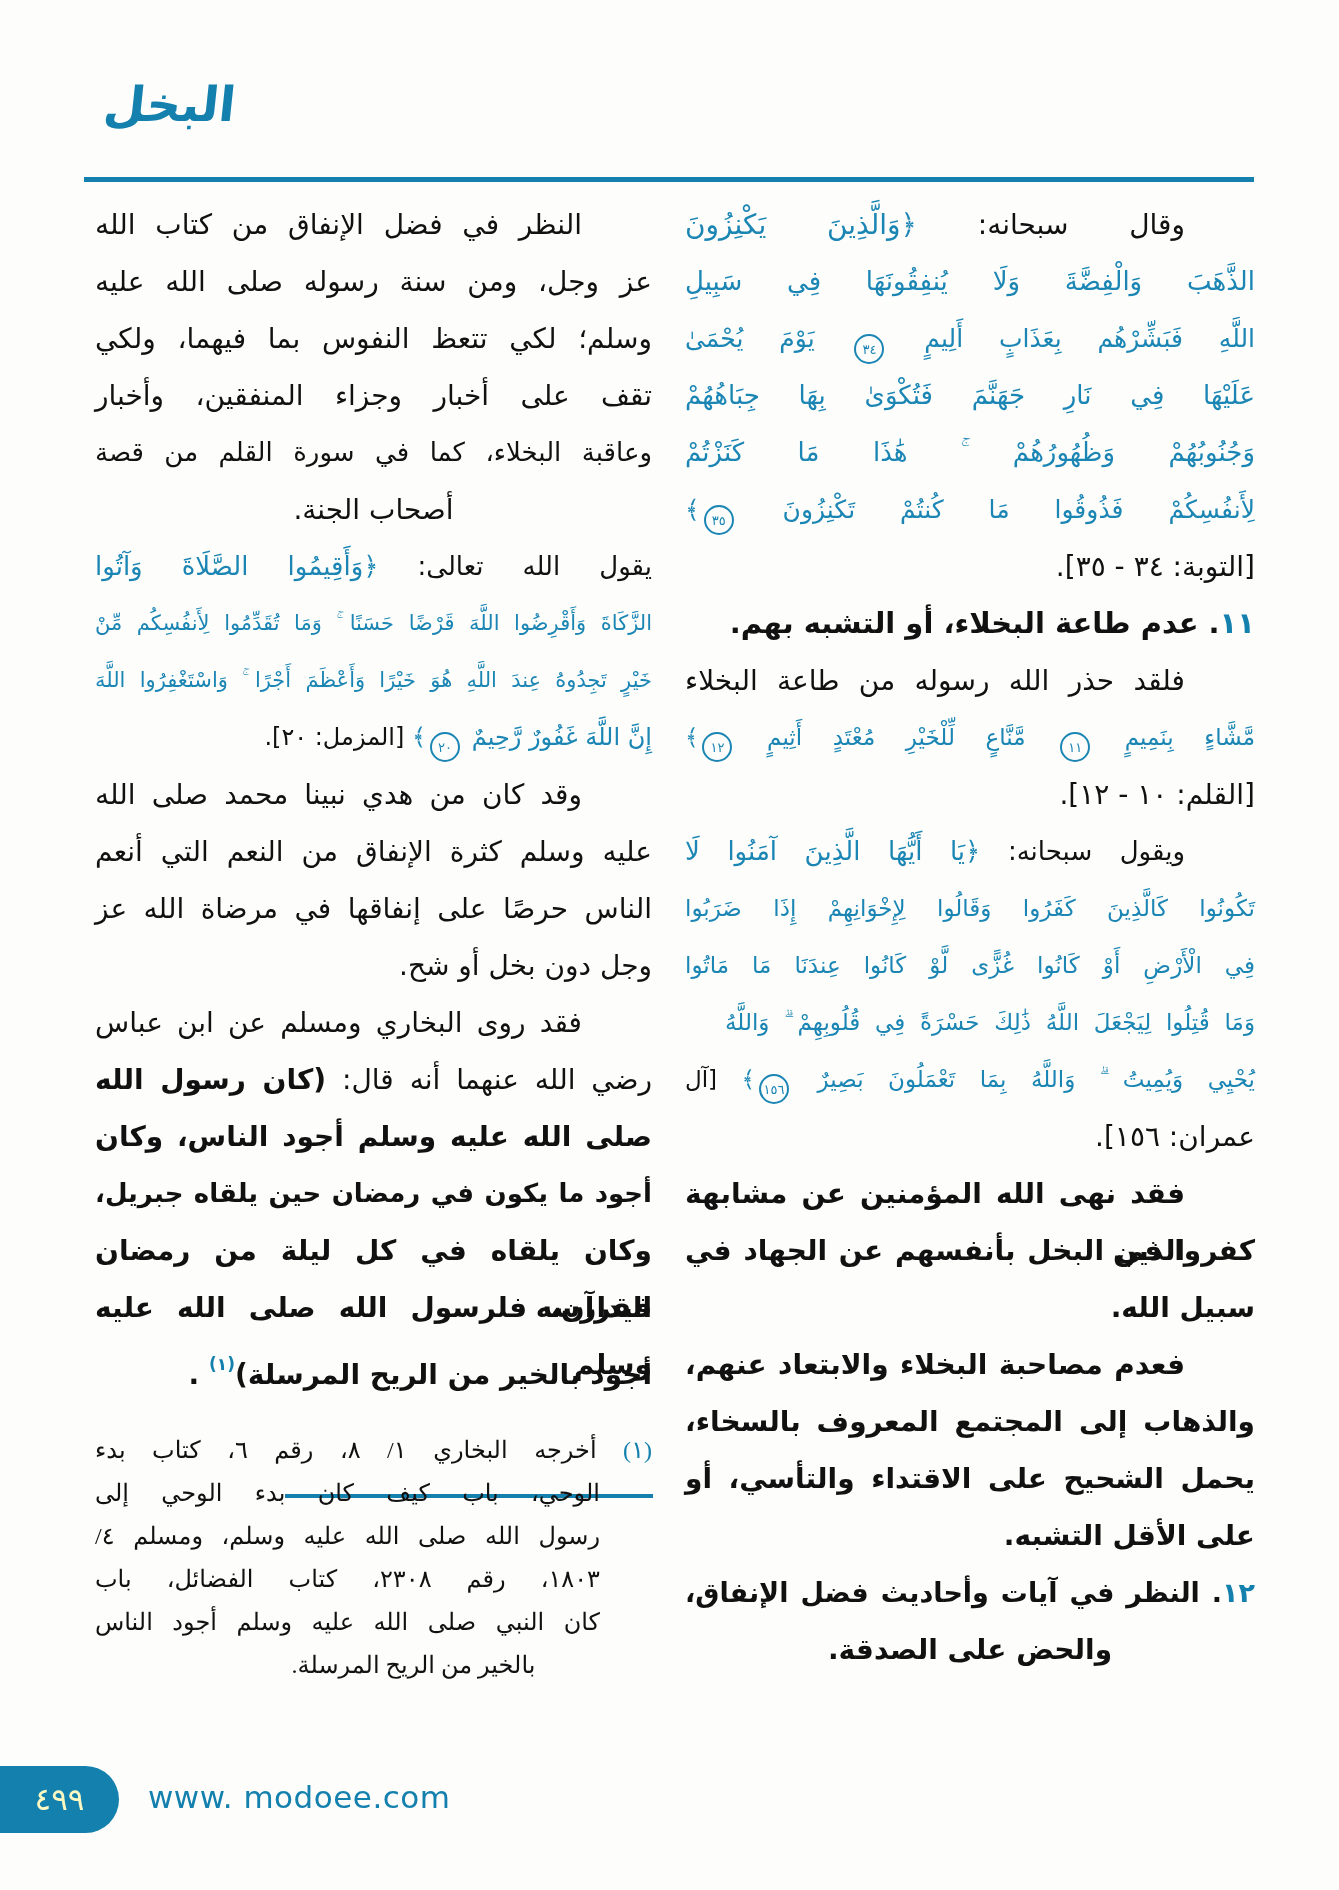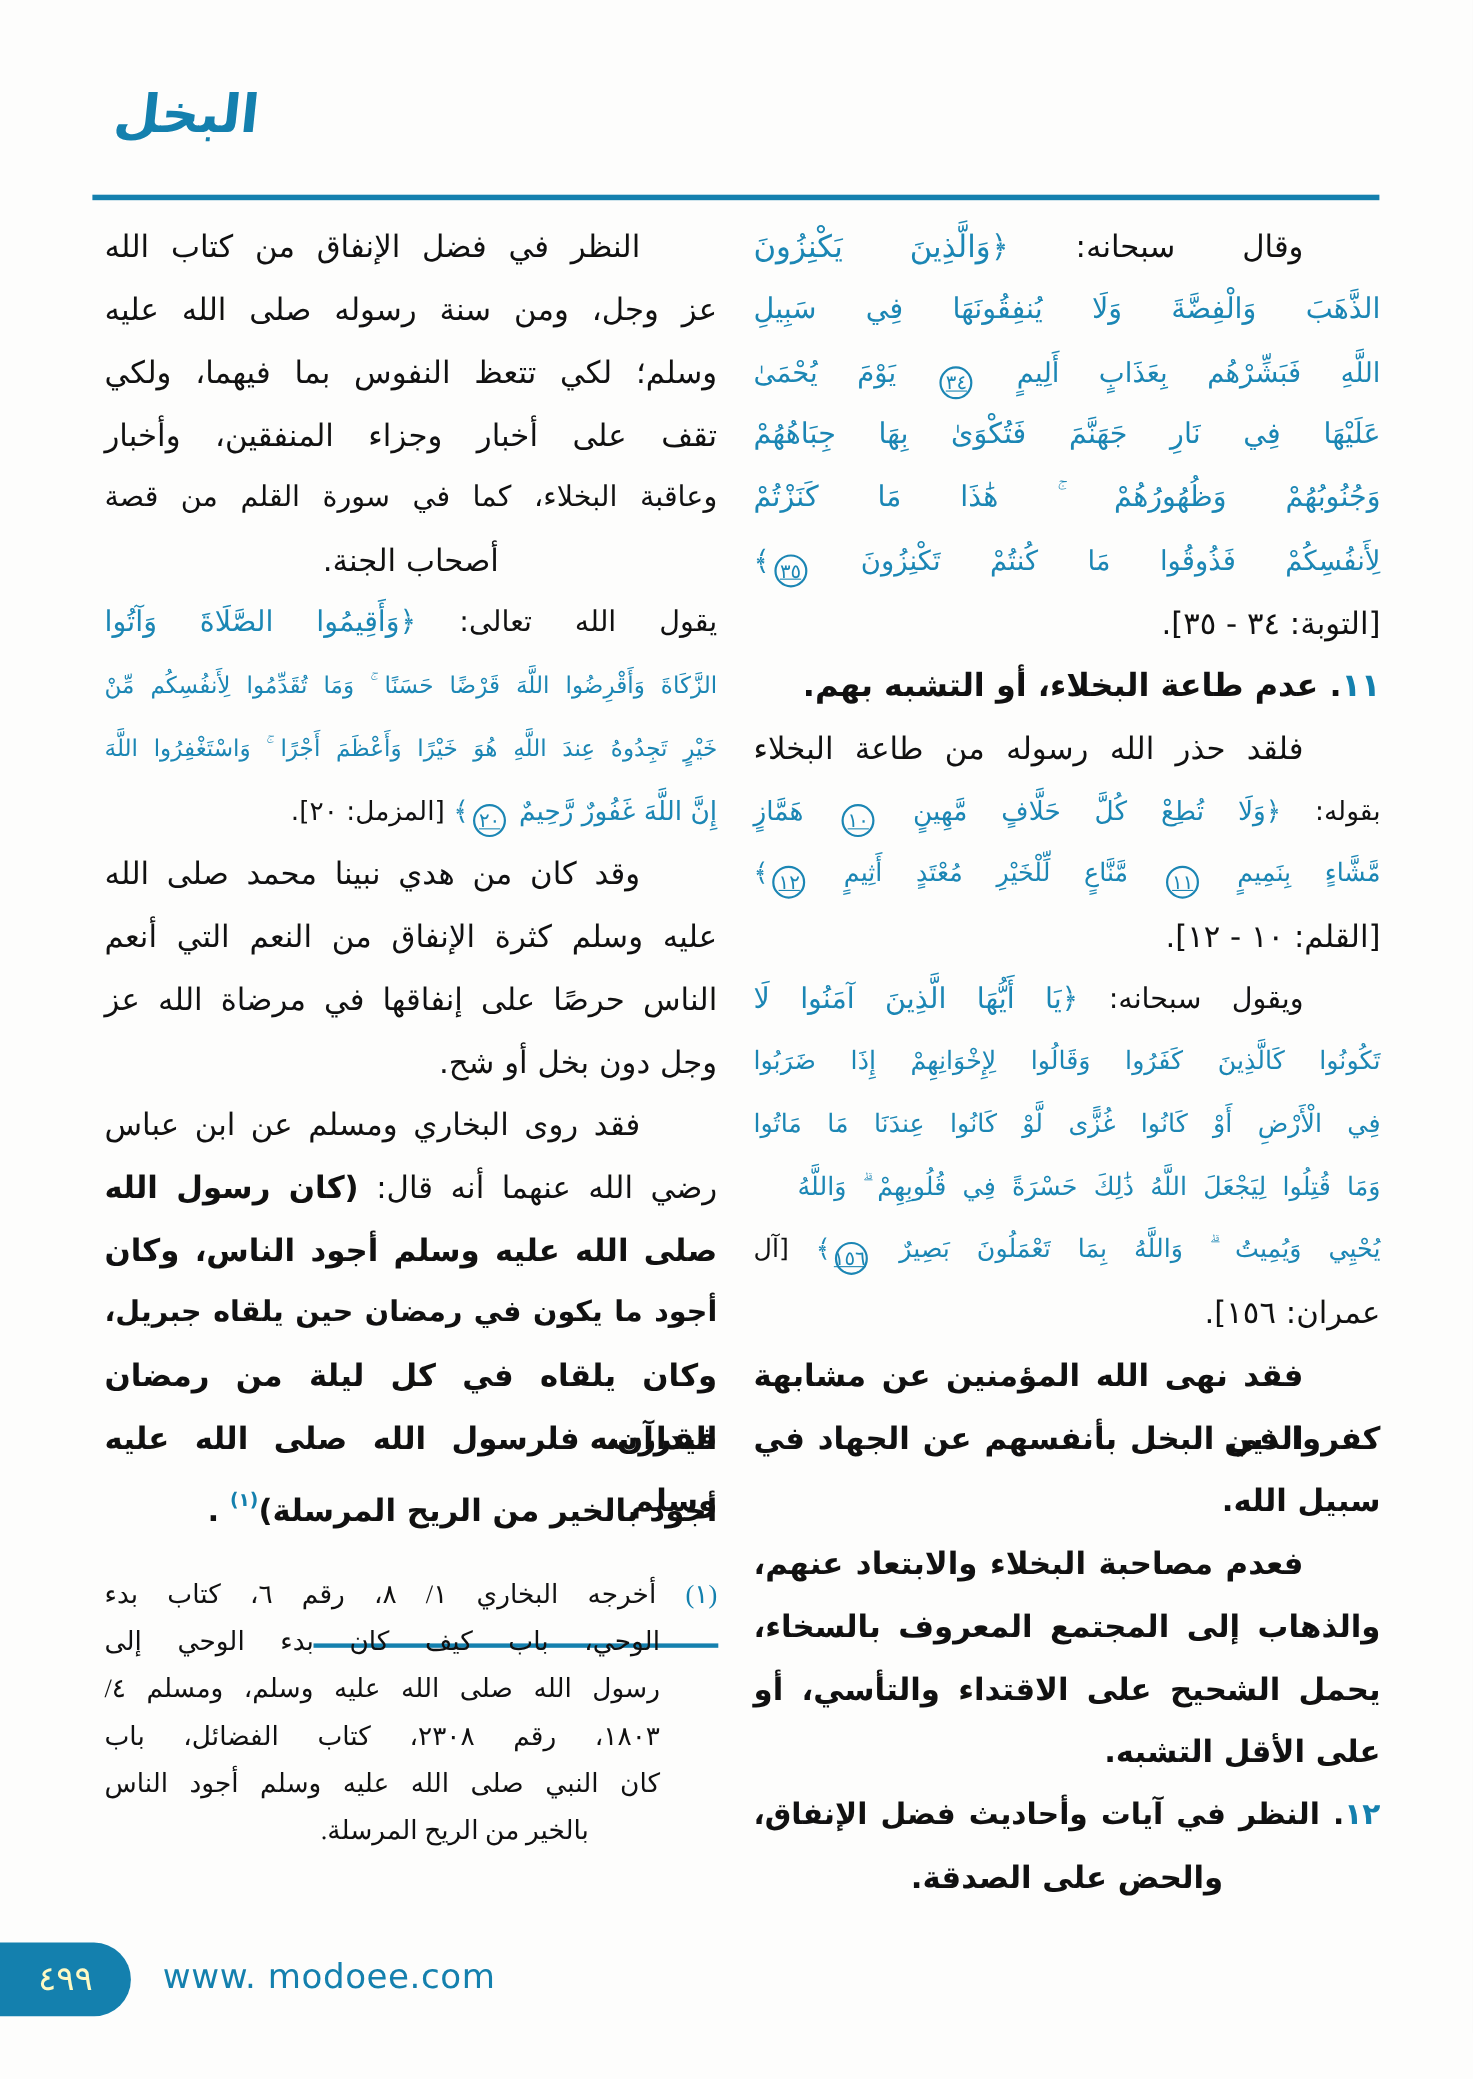--- a/index.html
+++ b/index.html
@@ -48,27 +48,26 @@
   .seg-s{
     color:var(--accent,#1480ae);
     font-size:17px;vertical-align:14px;
   }
   .ayah{
     display:inline-block;
     width:30px;height:30px;
     border:2px solid var(--quran,#1b86b4);
     border-radius:50%;
     color:var(--quran,#1b86b4);
-    font-size:18px;line-height:27px;
+    font-size:13px;line-height:27px;
     text-align:left;
     vertical-align:-7px;
     margin:0 4px;
     box-sizing:border-box;
     text-align-last:center;
-    text-decoration:underline;
   }
   .fn-rule{
     position:absolute;left:285px;top:1494px;
     width:368px;height:4px;
     background:var(--accent,#1480ae);
   }
   .footnote{
     position:absolute;left:95px;top:1429px;width:557px;
     direction:rtl;
     font-family:Liberation Serif, serif;
@@ -103,21 +102,20 @@
   <div class="col col-right" id="col-right">
       <div class="line j ind"><span class="seg-k">وقال سبحانه: </span><span class="seg-q">﴿وَالَّذِينَ يَكْنِزُونَ</span></div>
       <div class="line j" style="font-size: 26px;"><span class="seg-q">الذَّهَبَ وَالْفِضَّةَ وَلَا يُنفِقُونَهَا فِي سَبِيلِ</span></div>
       <div class="line j" style="font-size: 25px;"><span class="seg-q">اللَّهِ فَبَشِّرْهُم بِعَذَابٍ أَلِيمٍ </span><span class="ayah">٣٤</span><span class="seg-q"> يَوْمَ يُحْمَىٰ</span></div>
       <div class="line j" style="font-size: 26px;"><span class="seg-q">عَلَيْهَا فِي نَارِ جَهَنَّمَ فَتُكْوَىٰ بِهَا جِبَاهُهُمْ</span></div>
       <div class="line j" style="font-size: 26px;"><span class="seg-q">وَجُنُوبُهُمْ وَظُهُورُهُمْ ۚ هَٰذَا مَا كَنَزْتُمْ</span></div>
       <div class="line j" style="font-size: 25px;"><span class="seg-q">لِأَنفُسِكُمْ فَذُوقُوا مَا كُنتُمْ تَكْنِزُونَ </span><span class="ayah">٣٥</span><span class="seg-q">﴾</span></div>
       <div class="line r"><span class="seg-k">[التوبة: ٣٤ - ٣٥].</span></div>
       <div class="line r b" style="font-size: 29px;"><span class="seg-n">١١</span><span class="seg-k">. عدم طاعة البخلاء، أو التشبه بهم.</span></div>
       <div class="line j ind"><span class="seg-k">فلقد حذر الله رسوله من طاعة البخلاء</span></div>
-      <div class="line j" style="font-size: 24px;"><span class="seg-k">بقوله: </span><span class="seg-q">﴿وَلَا تُطِعْ كُلَّ حَلَّافٍ مَّهِينٍ </span><span class="ayah">١٠</span><span class="seg-q"> هَمَّازٍ</span></div>
       <div class="line j" style="font-size: 23px;"><span class="seg-q">مَّشَّاءٍ بِنَمِيمٍ </span><span class="ayah">١١</span><span class="seg-q"> مَّنَّاعٍ لِّلْخَيْرِ مُعْتَدٍ أَثِيمٍ </span><span class="ayah">١٢</span><span class="seg-q">﴾</span></div>
       <div class="line r"><span class="seg-k">[القلم: ١٠ - ١٢].</span></div>
       <div class="line j ind" style="font-size: 26px;"><span class="seg-k">ويقول سبحانه: </span><span class="seg-q">﴿يَا أَيُّهَا الَّذِينَ آمَنُوا لَا</span></div>
       <div class="line j" style="font-size: 23px;"><span class="seg-q">تَكُونُوا كَالَّذِينَ كَفَرُوا وَقَالُوا لِإِخْوَانِهِمْ إِذَا ضَرَبُوا</span></div>
       <div class="line j" style="font-size: 23px;"><span class="seg-q">فِي الْأَرْضِ أَوْ كَانُوا غُزًّى لَّوْ كَانُوا عِندَنَا مَا مَاتُوا</span></div>
       <div class="line j" style="font-size: 23px; margin-left: 40px;"><span class="seg-q">وَمَا قُتِلُوا لِيَجْعَلَ اللَّهُ ذَٰلِكَ حَسْرَةً فِي قُلُوبِهِمْ ۗ وَاللَّهُ</span></div>
       <div class="line j" style="font-size: 23px;"><span class="seg-q">يُحْيِي وَيُمِيتُ ۗ وَاللَّهُ بِمَا تَعْمَلُونَ بَصِيرٌ </span><span class="ayah">١٥٦</span><span class="seg-q">﴾ </span><span class="seg-k">[آل</span></div>
       <div class="line r"><span class="seg-k">عمران: ١٥٦].</span></div>
       <div class="line j b ind"><span class="seg-k">فقد نهى الله المؤمنين عن مشابهة الذين</span></div>
       <div class="line j b"><span class="seg-k">كفروا في البخل بأنفسهم عن الجهاد في</span></div>

